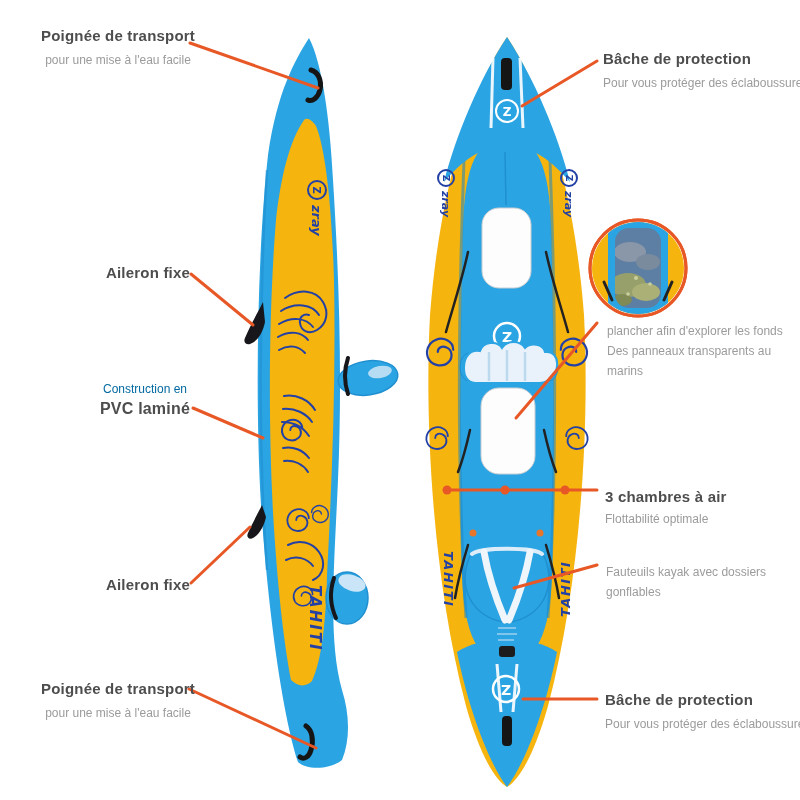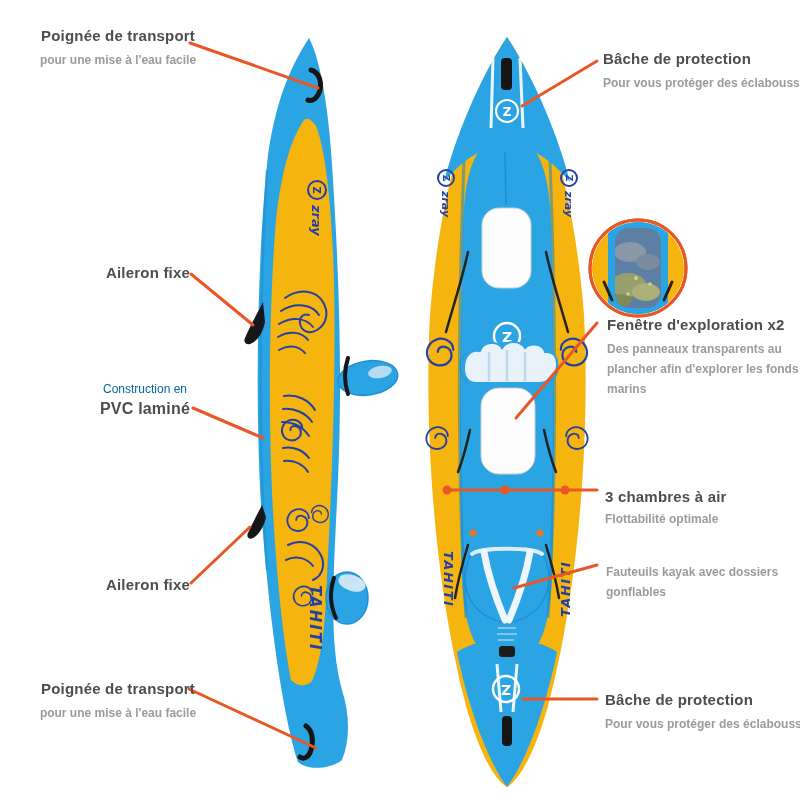--- a/index.html
+++ b/index.html
@@ -3,21 +3,21 @@
 <meta charset="utf-8">
 <style>
   html,body{margin:0;padding:0;background:#fff;}
   .stage{position:relative;width:800px;height:800px;background:#ffffff;overflow:hidden;
          font-family:"Liberation Sans","DejaVu Sans",sans-serif;}
   .illustration{position:absolute;left:0;top:0;z-index:1;}
   .callout{position:absolute;z-index:2;}
   .callout.center{transform:translateX(-50%);text-align:center;}
   .c-title{font-size:15px;font-weight:bold;color:#4d4d4d;letter-spacing:.2px;white-space:nowrap;line-height:1.2;}
   .c-title-big{font-size:16px;font-weight:bold;color:#4d4d4d;letter-spacing:.2px;white-space:nowrap;line-height:1.2;margin-top:3px;text-align:center;}
-  .c-sub{font-size:12px;color:#9b9b9b;margin-top:6px;line-height:1.65;white-space:nowrap;font-weight:bold;}
+  .c-sub{font-size:12px;color:#9b9b9b;margin-top:6px;line-height:1.65;white-space:nowrap;}
   .c-sub-light{font-size:12px;color:#0369a1;line-height:1.2;white-space:nowrap;}
   .c-sub .line{white-space:nowrap;}
 </style>
 </head>
 <body>
 
 <div class="stage">
 
 <svg class="illustration" width="800" height="800" viewBox="0 0 800 800">
   <defs>
@@ -235,24 +235,23 @@
 <div class="callout center" style="left:148px;top:264px">
   <div class="c-title">Aileron fixe</div>
 </div>
 
 <div class="callout center" style="left:145px;top:382px">
   <div class="c-sub-light">Construction en</div>
   <div class="c-title-big">PVC laminé</div>
 </div>
 
 <div class="callout" style="left:607px;top:316px">
-  <div class="c-title">Fenêtre d'exploration x2</div>
   <div class="c-sub">
+    <div class="line">plancher afin d'explorer les fonds</div>
     <div class="line">Des panneaux transparents au</div>
-    <div class="line">plancher afin d'explorer les fonds</div>
     <div class="line">marins</div>
   </div>
 </div>
 
 <div class="callout" style="left:605px;top:488px">
   <div class="c-title">3 chambres à air</div>
   <div class="c-sub" style="margin-top:4px">Flottabilité optimale</div>
 </div>
 
 <div class="callout" style="left:606px;top:557px">

